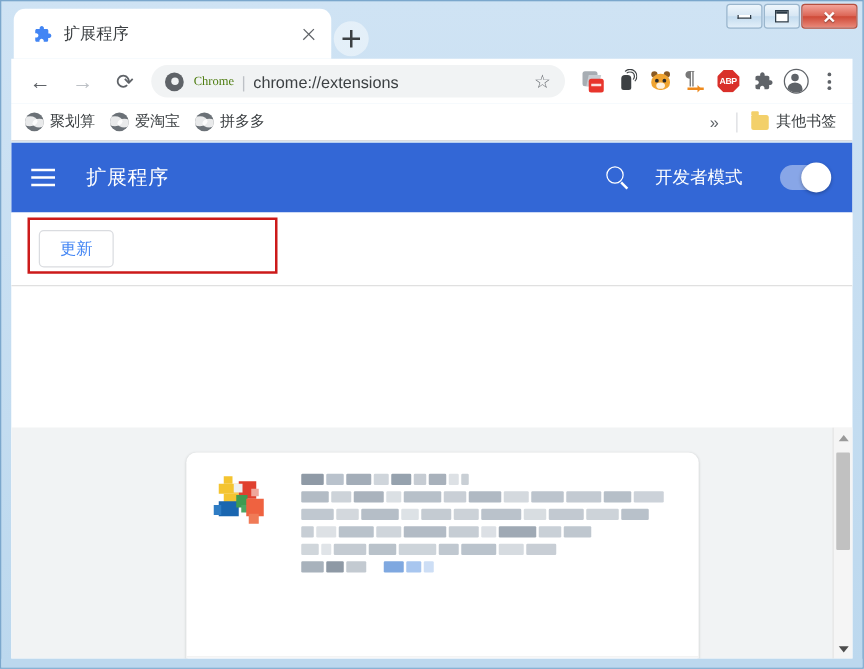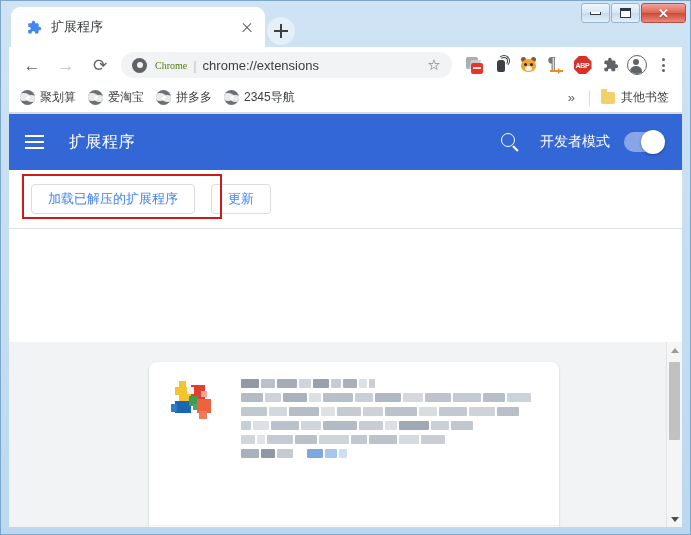--- a/index.html
+++ b/index.html
@@ -336,21 +336,21 @@
   }
   .search-ico::after {
     content: "";
     position: absolute;
     left: 15px; top: 15px;
     width: 7px; height: 1.8px;
     background: #fff;
     transform: rotate(45deg);
     transform-origin: left center;
   }
-  .devmode-label { font-size: 14px; margin-right: 14px; white-space: nowrap; }
+  .devmode-label { font-size: 14px; margin-right: 30px; white-space: nowrap; }
   .toggle {
     width: 40px; height: 20px;
     border-radius: 10px;
     background: rgba(255,255,255,.42);
     position: relative;
     cursor: pointer;
     flex: 0 0 40px;
   }
   .toggle .knob {
     position: absolute;
@@ -584,24 +584,20 @@
       <span class="bm-ico"></span>
       <span class="bm-label">聚划算</span>
     </div>
     <div class="bm">
       <span class="bm-ico"></span>
       <span class="bm-label">爱淘宝</span>
     </div>
     <div class="bm">
       <span class="bm-ico"></span>
       <span class="bm-label">拼多多</span>
-    </div>
-    <div class="bm">
-      <span class="bm-ico"></span>
-      <span class="bm-label">2345导航</span>
     </div>
     <div class="bm-spacer"></div>
     <div class="bm-overflow">»</div>
     <div class="bm-divider"></div>
     <div class="bm">
       <span class="bm-folder"></span>
       <span class="bm-label">其他书签</span>
     </div>
   </div>
 
@@ -615,21 +611,20 @@
         </div>
       <div class="ext-title">扩展程序</div>
       <div class="search-ico"></div>
       <div class="devmode-label">开发者模式</div>
       <div class="toggle">
           <span class="knob"></span>
         </div>
     </div>
 
     <div class="ext-actionbar">
-      <button class="ext-btn">加载已解压的扩展程序</button>
       <button class="ext-btn">更新</button>
       <div class="annotation-box"></div>
     </div>
 
     <div class="ext-list">
 
       <div class="card card1">
         <div class="card-body">
           <div class="card-icon">
             <div class="puzzle-mosaic">

